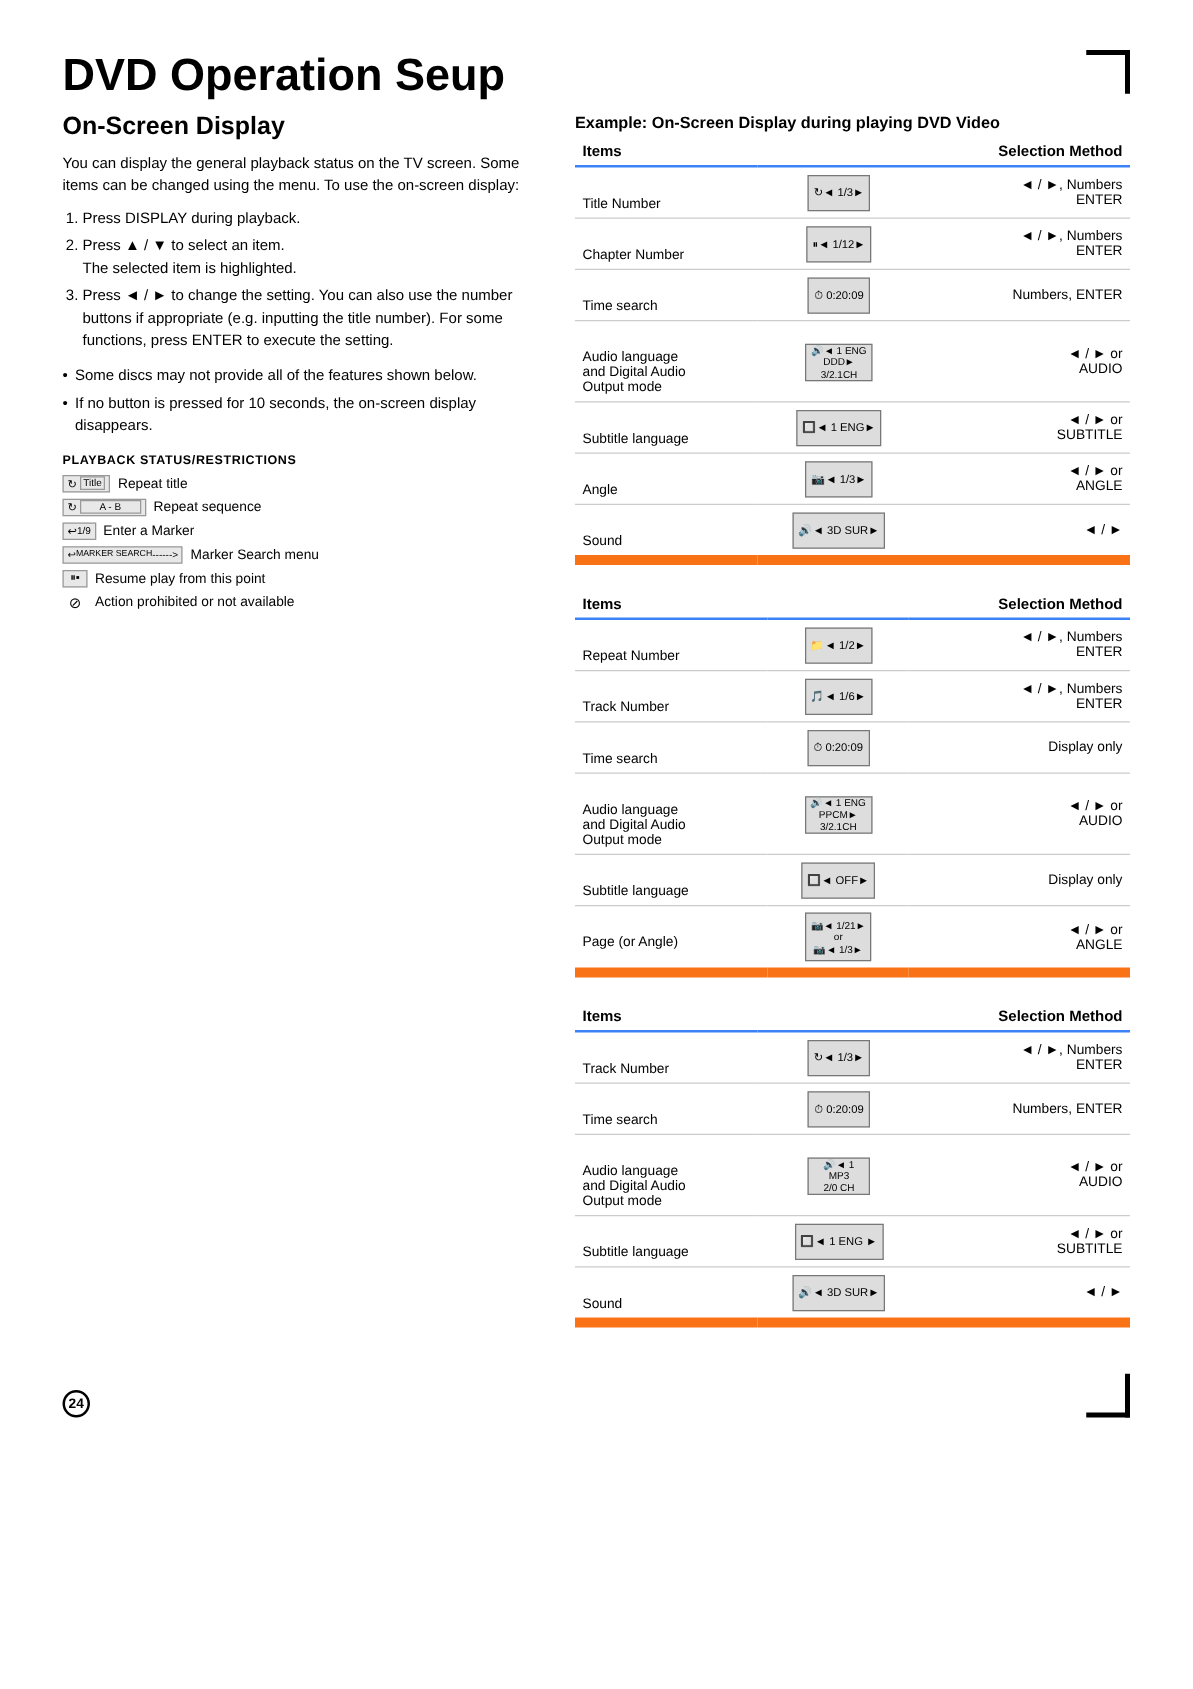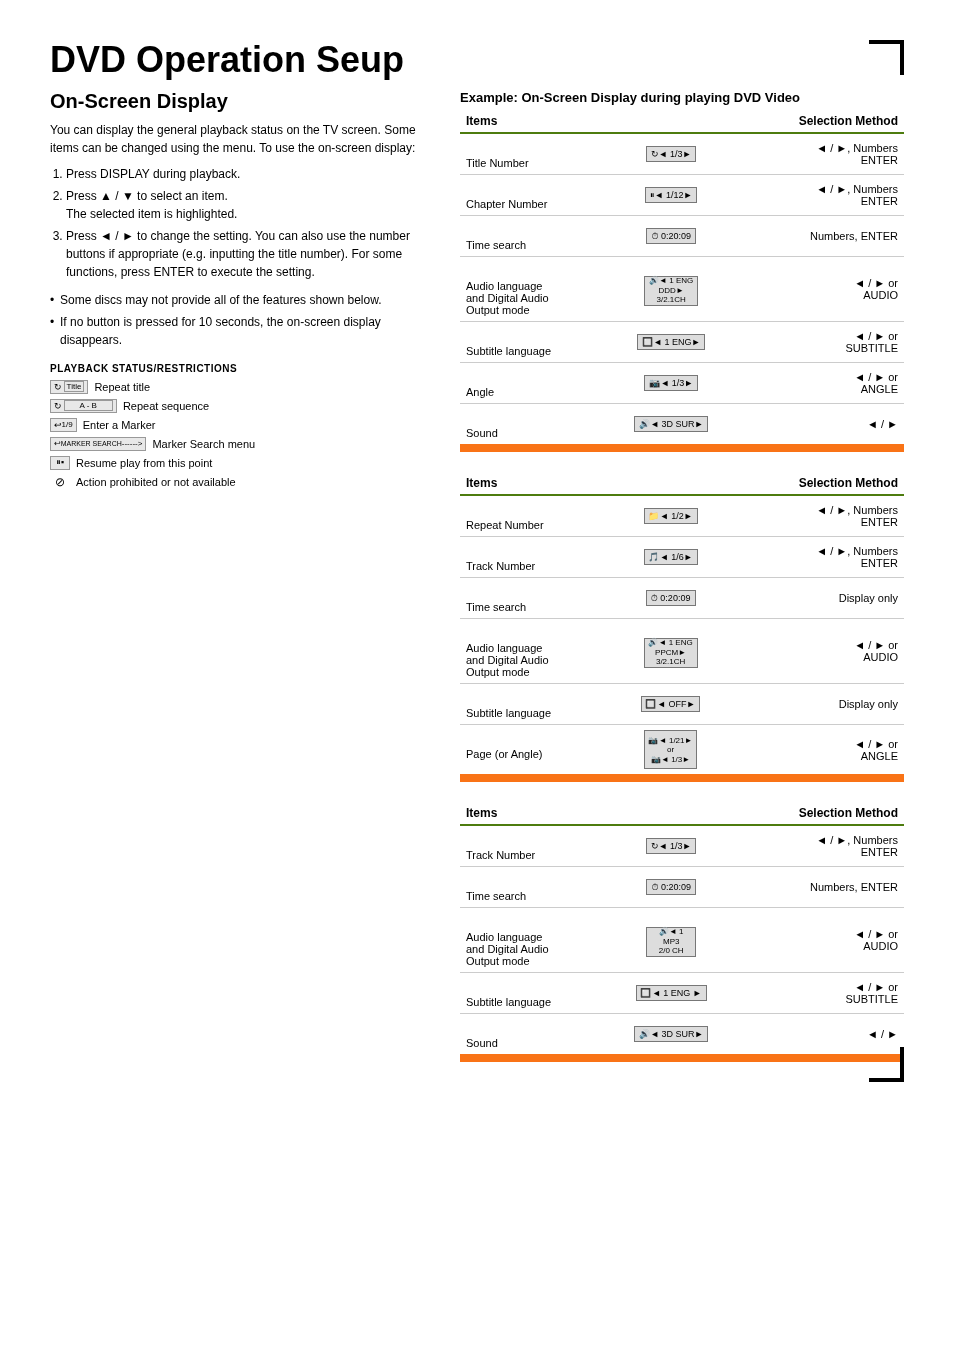--- a/index.html
+++ b/index.html
@@ -127,21 +127,21 @@
     }
     .osd-table {
       width: 100%;
       border-collapse: collapse;
       font-size: 11px;
     }
     .osd-table th {
       font-weight: bold;
       font-size: 12px;
       padding: 4px 6px;
-      border-bottom: 2px solid #4d7c0f;
+      border-bottom: 2px solid #3b82f6;
       text-align: left;
     }
     .osd-table th.right-header {
       text-align: right;
     }
     .osd-table td {
       padding: 5px 6px;
       border-bottom: 1px solid #ccc;
       vertical-align: middle;
     }
@@ -160,21 +160,21 @@
     }
     .mini-display {
       display: inline-flex;
       align-items: center;
       justify-content: center;
       border: 1px solid #777;
       background: #ddd;
       font-size: 9px;
       padding: 1px 4px;
       min-width: 50px;
-      height: 16px;
+      height: 29px;
       text-align: center;
       line-height: 1.2;
       white-space: nowrap;
     }
     .page-wrapper {
       position: relative;
     }
     .osd-table .last-row td {
       border-bottom: 8px solid #f97316;
     }
@@ -404,15 +404,18 @@
               </td>
               <td class="item-method">◄ / ►</td>
             </tr>
           </tbody>
         </table>
       </div>
 
     </div>
   </div>
 
+  <div style="margin-top:30px;">
+    <span style="display:inline-flex;align-items:center;justify-content:center;border:2px solid #000;border-radius:50%;width:22px;height:22px;font-size:11px;font-weight:bold;">24</span>
+  </div>
 
   <div style="position:absolute;bottom:0;right:0;width:35px;height:35px;border-right:4px solid #000;border-bottom:4px solid #000;"></div>
 </div>
 
 </body></html>

